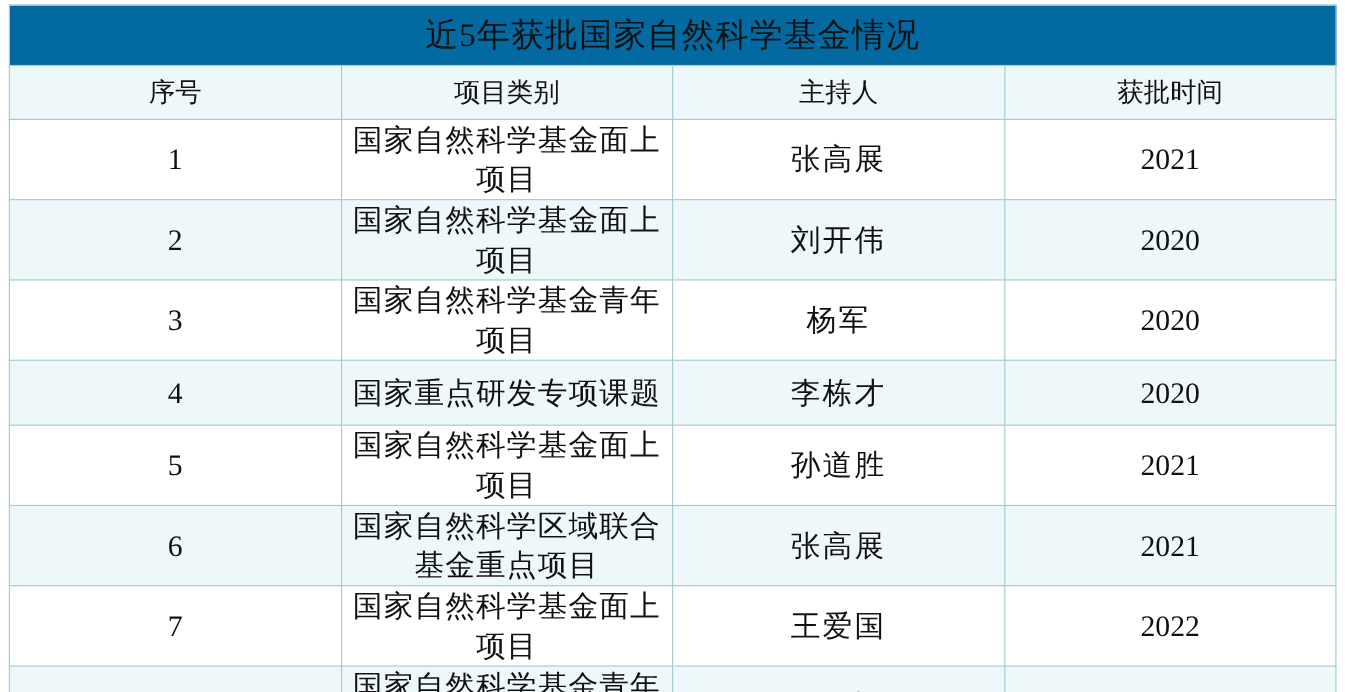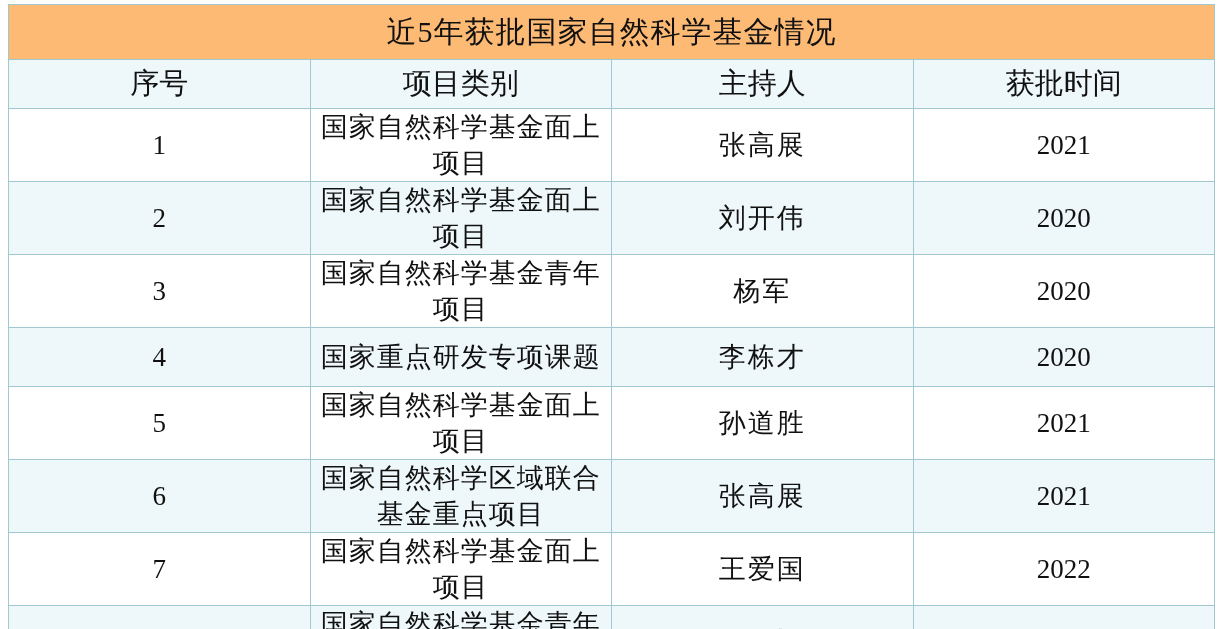--- a/index.html
+++ b/index.html
@@ -28,35 +28,35 @@
   }
   table.fund-table td, table.fund-table th {
     border: 1px solid #9fc8cf;
     text-align: center;
     vertical-align: middle;
     padding: 0;
     font-weight: normal;
   }
   
   .title-row td {
-    background: #fdba74;
+    background: #0369a1;
     height: 54px;
     font-size: 30px;
     font-weight: bold;
     color: #111111;
     letter-spacing: 1px;
     border-top: 2px solid #6fb3bf;
     border-left: 2px solid #6fb3bf;
     border-right: 2px solid #6fb3bf;
   }
   
   .header-row td {
     background: #eef7f9;
     height: 48px;
-    font-size: 29px;
+    font-size: 24px;
     color: #111111;
   }
   
   tbody tr.data-row td {
     height: 58px;
     font-size: 27px;
     color: #111111;
   }
   tbody tr.data-row.odd td { background: #ffffff; }
   tbody tr.data-row.even td { background: #eef7f9; }

